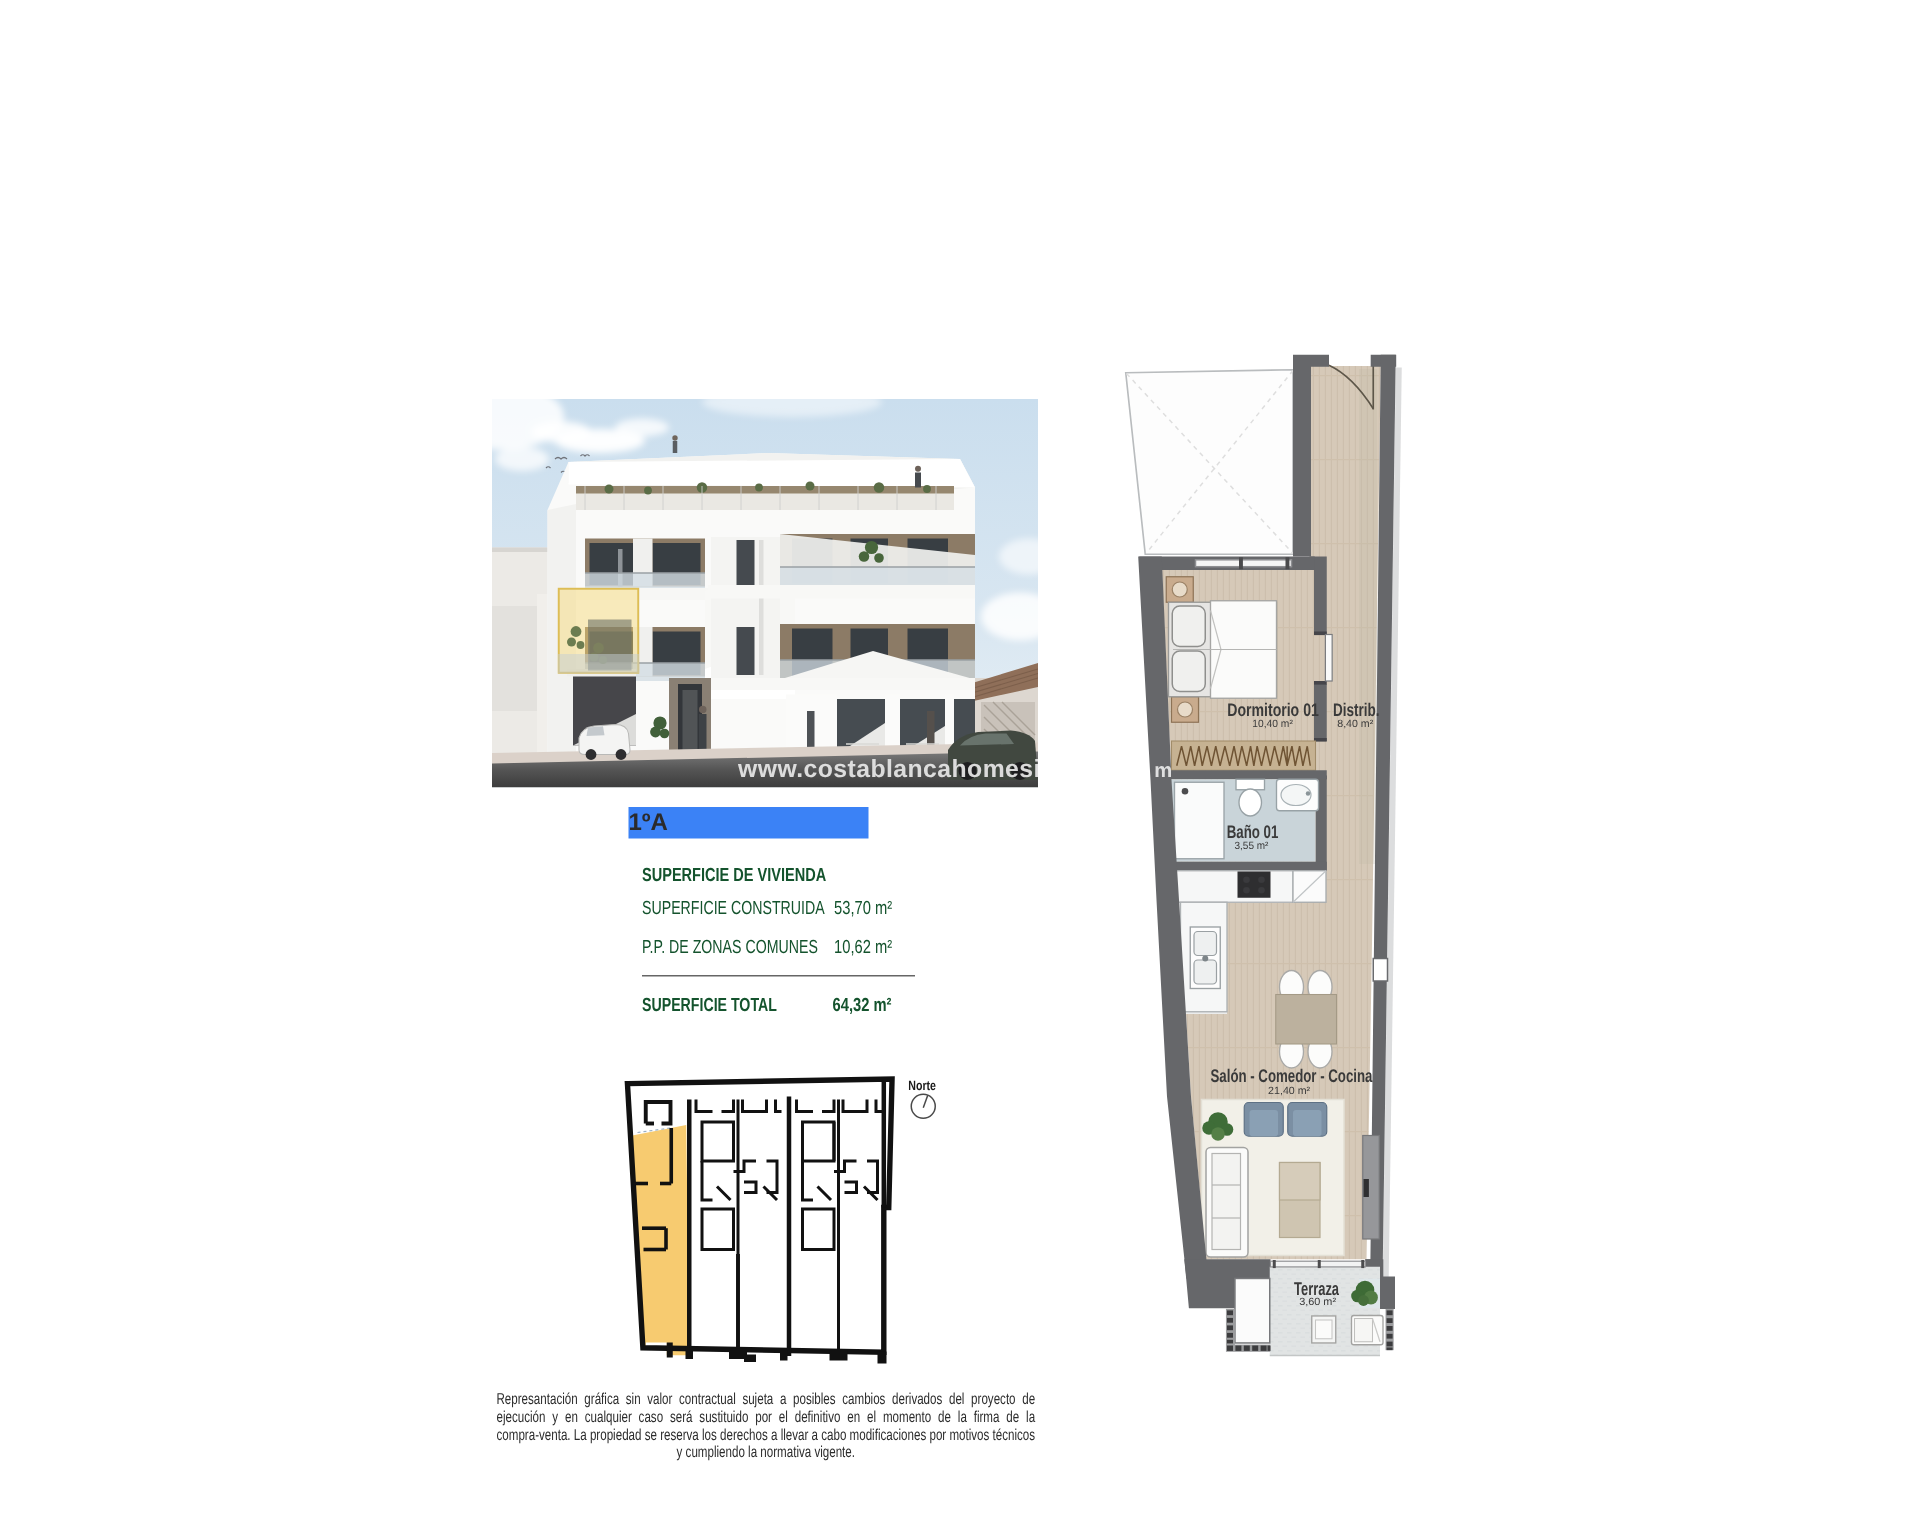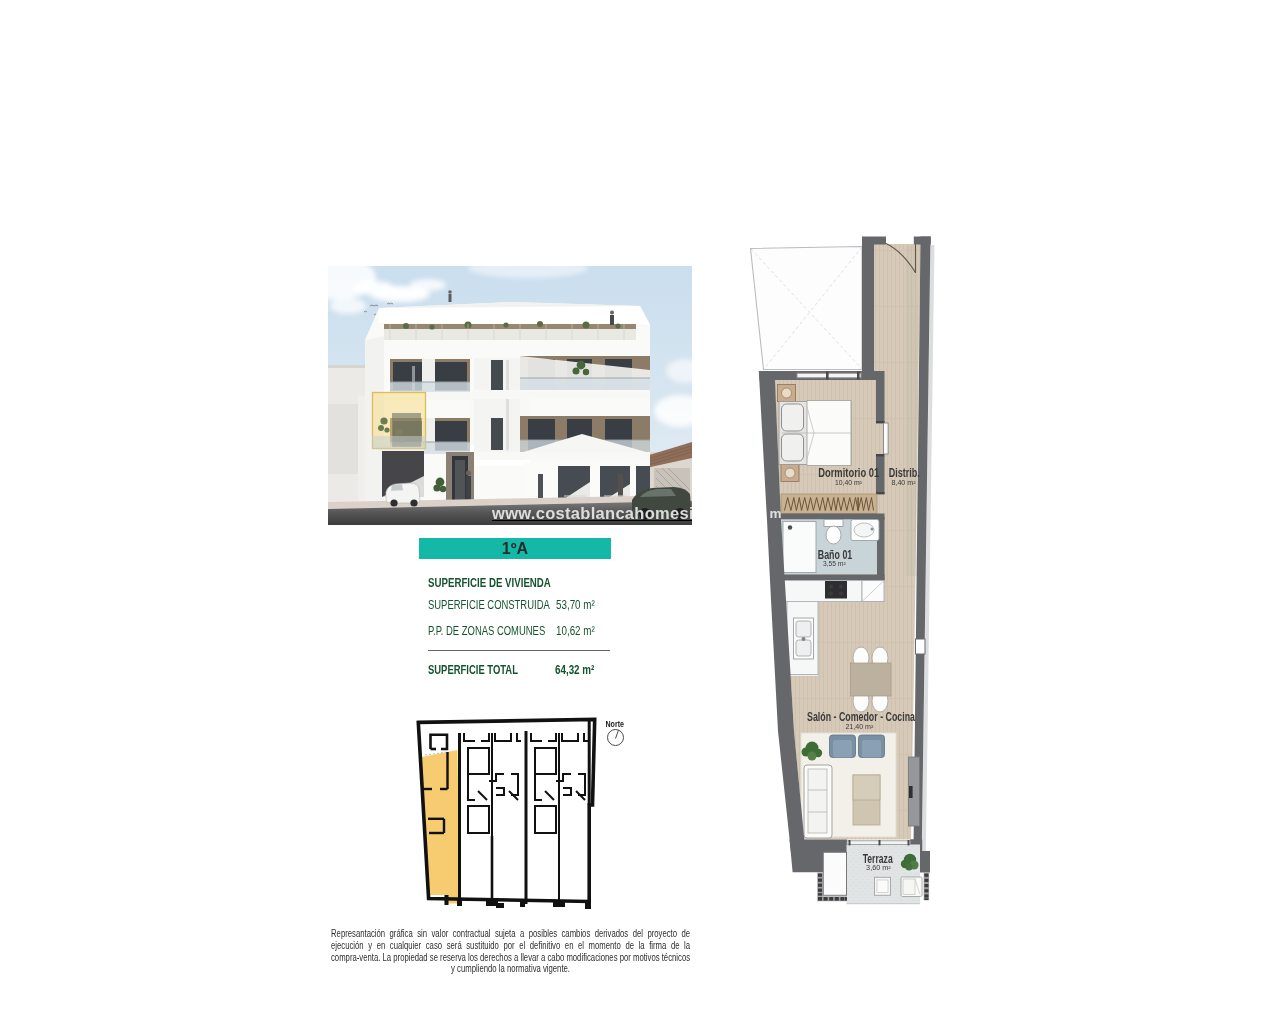--- a/index.html
+++ b/index.html
@@ -238,26 +238,26 @@
   </g>
 
   <g>
     <path d="M 304,234 q 6,-10 20,-12 l 22,-1 q 12,1 16,7 l 2,26 l -60,0 z" fill="#414840"></path>
     <path d="M 312,231 q 6,-7 17,-8 l 14,0 l 5,7 z" fill="#68736c"></path>
     <circle cx="317" cy="248" r="6" fill="#1e1e20"></circle>
     <circle cx="352" cy="248" r="6" fill="#1e1e20"></circle>
   </g>
 </svg>
 
-<div class="abs" style="left:492px;top:504px;width:200px;height:20px;overflow:hidden;text-decoration:underline;">
+<div class="abs" style="left:492px;top:504px;width:200px;height:20px;overflow:hidden;">
   <div style="font-size:16.5px;font-weight:bold;color:rgba(228,228,228,0.95);letter-spacing:0.3px;white-space:nowrap;">www.costablancahomesi</div>
 </div>
 
-<div class="abs" style="left:419px;top:538px;width:192px;height:21px;background:#14b8a6;
-     text-align:center;font-size:16px;font-weight:bold;color:#2b2b2b;line-height:21px;">1ºA</div>
+<div class="abs" style="left:419px;top:538px;width:160px;height:21px;background:#3b82f6;
+     font-size:16px;font-weight:bold;color:#2b2b2b;line-height:21px;">1ºA</div>
 
 <div class="abs" style="left:428px;top:0;width:260px;height:700px;font-size:12.6px;color:#14532d;line-height:1;">
 
   <div class="abs" style="top:576.5px;left:0;font-weight:bold;transform:scaleX(0.77);transform-origin:0 0;white-space:nowrap;">SUPERFICIE DE VIVIENDA</div>
 
   <div class="abs" style="top:598.8px;left:0;transform:scaleX(0.75);transform-origin:0 0;white-space:nowrap;">SUPERFICIE CONSTRUIDA</div>
   <div class="abs" style="top:598.8px;left:128px;transform:scaleX(0.78);transform-origin:0 0;white-space:nowrap;">53,70 m²</div>
 
   <div class="abs" style="top:624.8px;left:0;transform:scaleX(0.75);transform-origin:0 0;white-space:nowrap;">P.P. DE ZONAS COMUNES</div>
   <div class="abs" style="top:624.8px;left:128px;transform:scaleX(0.78);transform-origin:0 0;white-space:nowrap;">10,62 m²</div>

